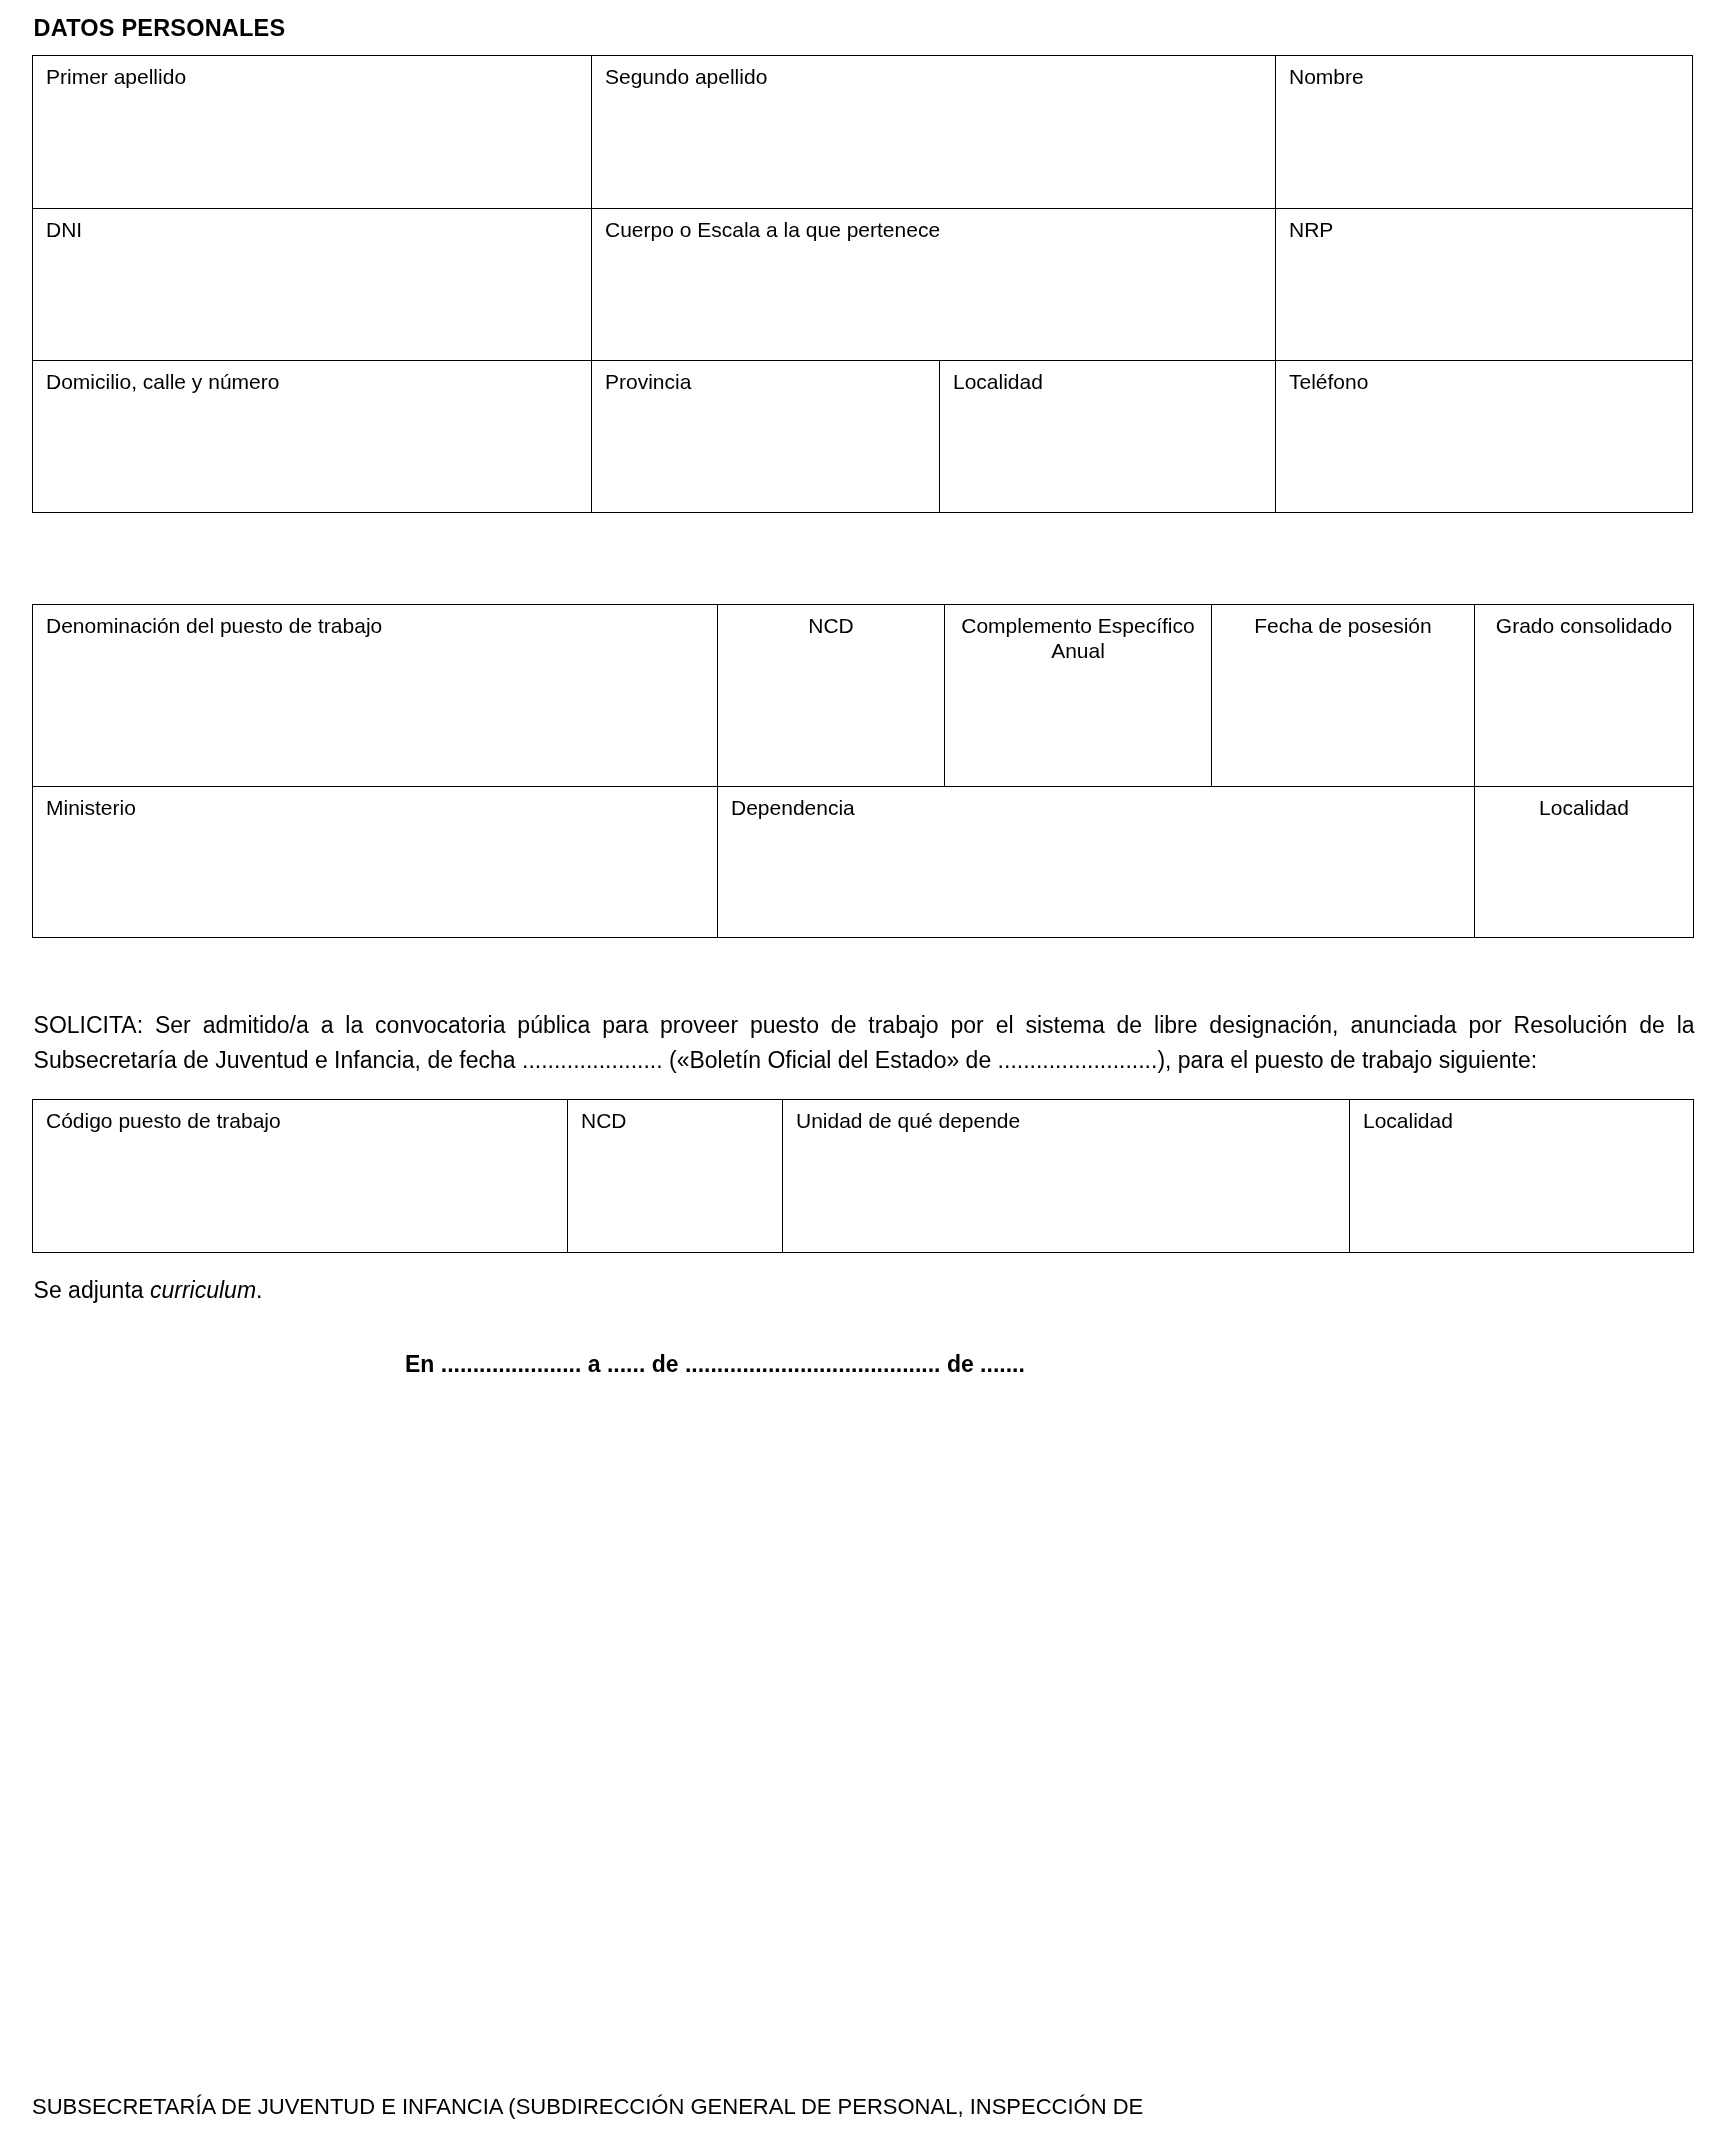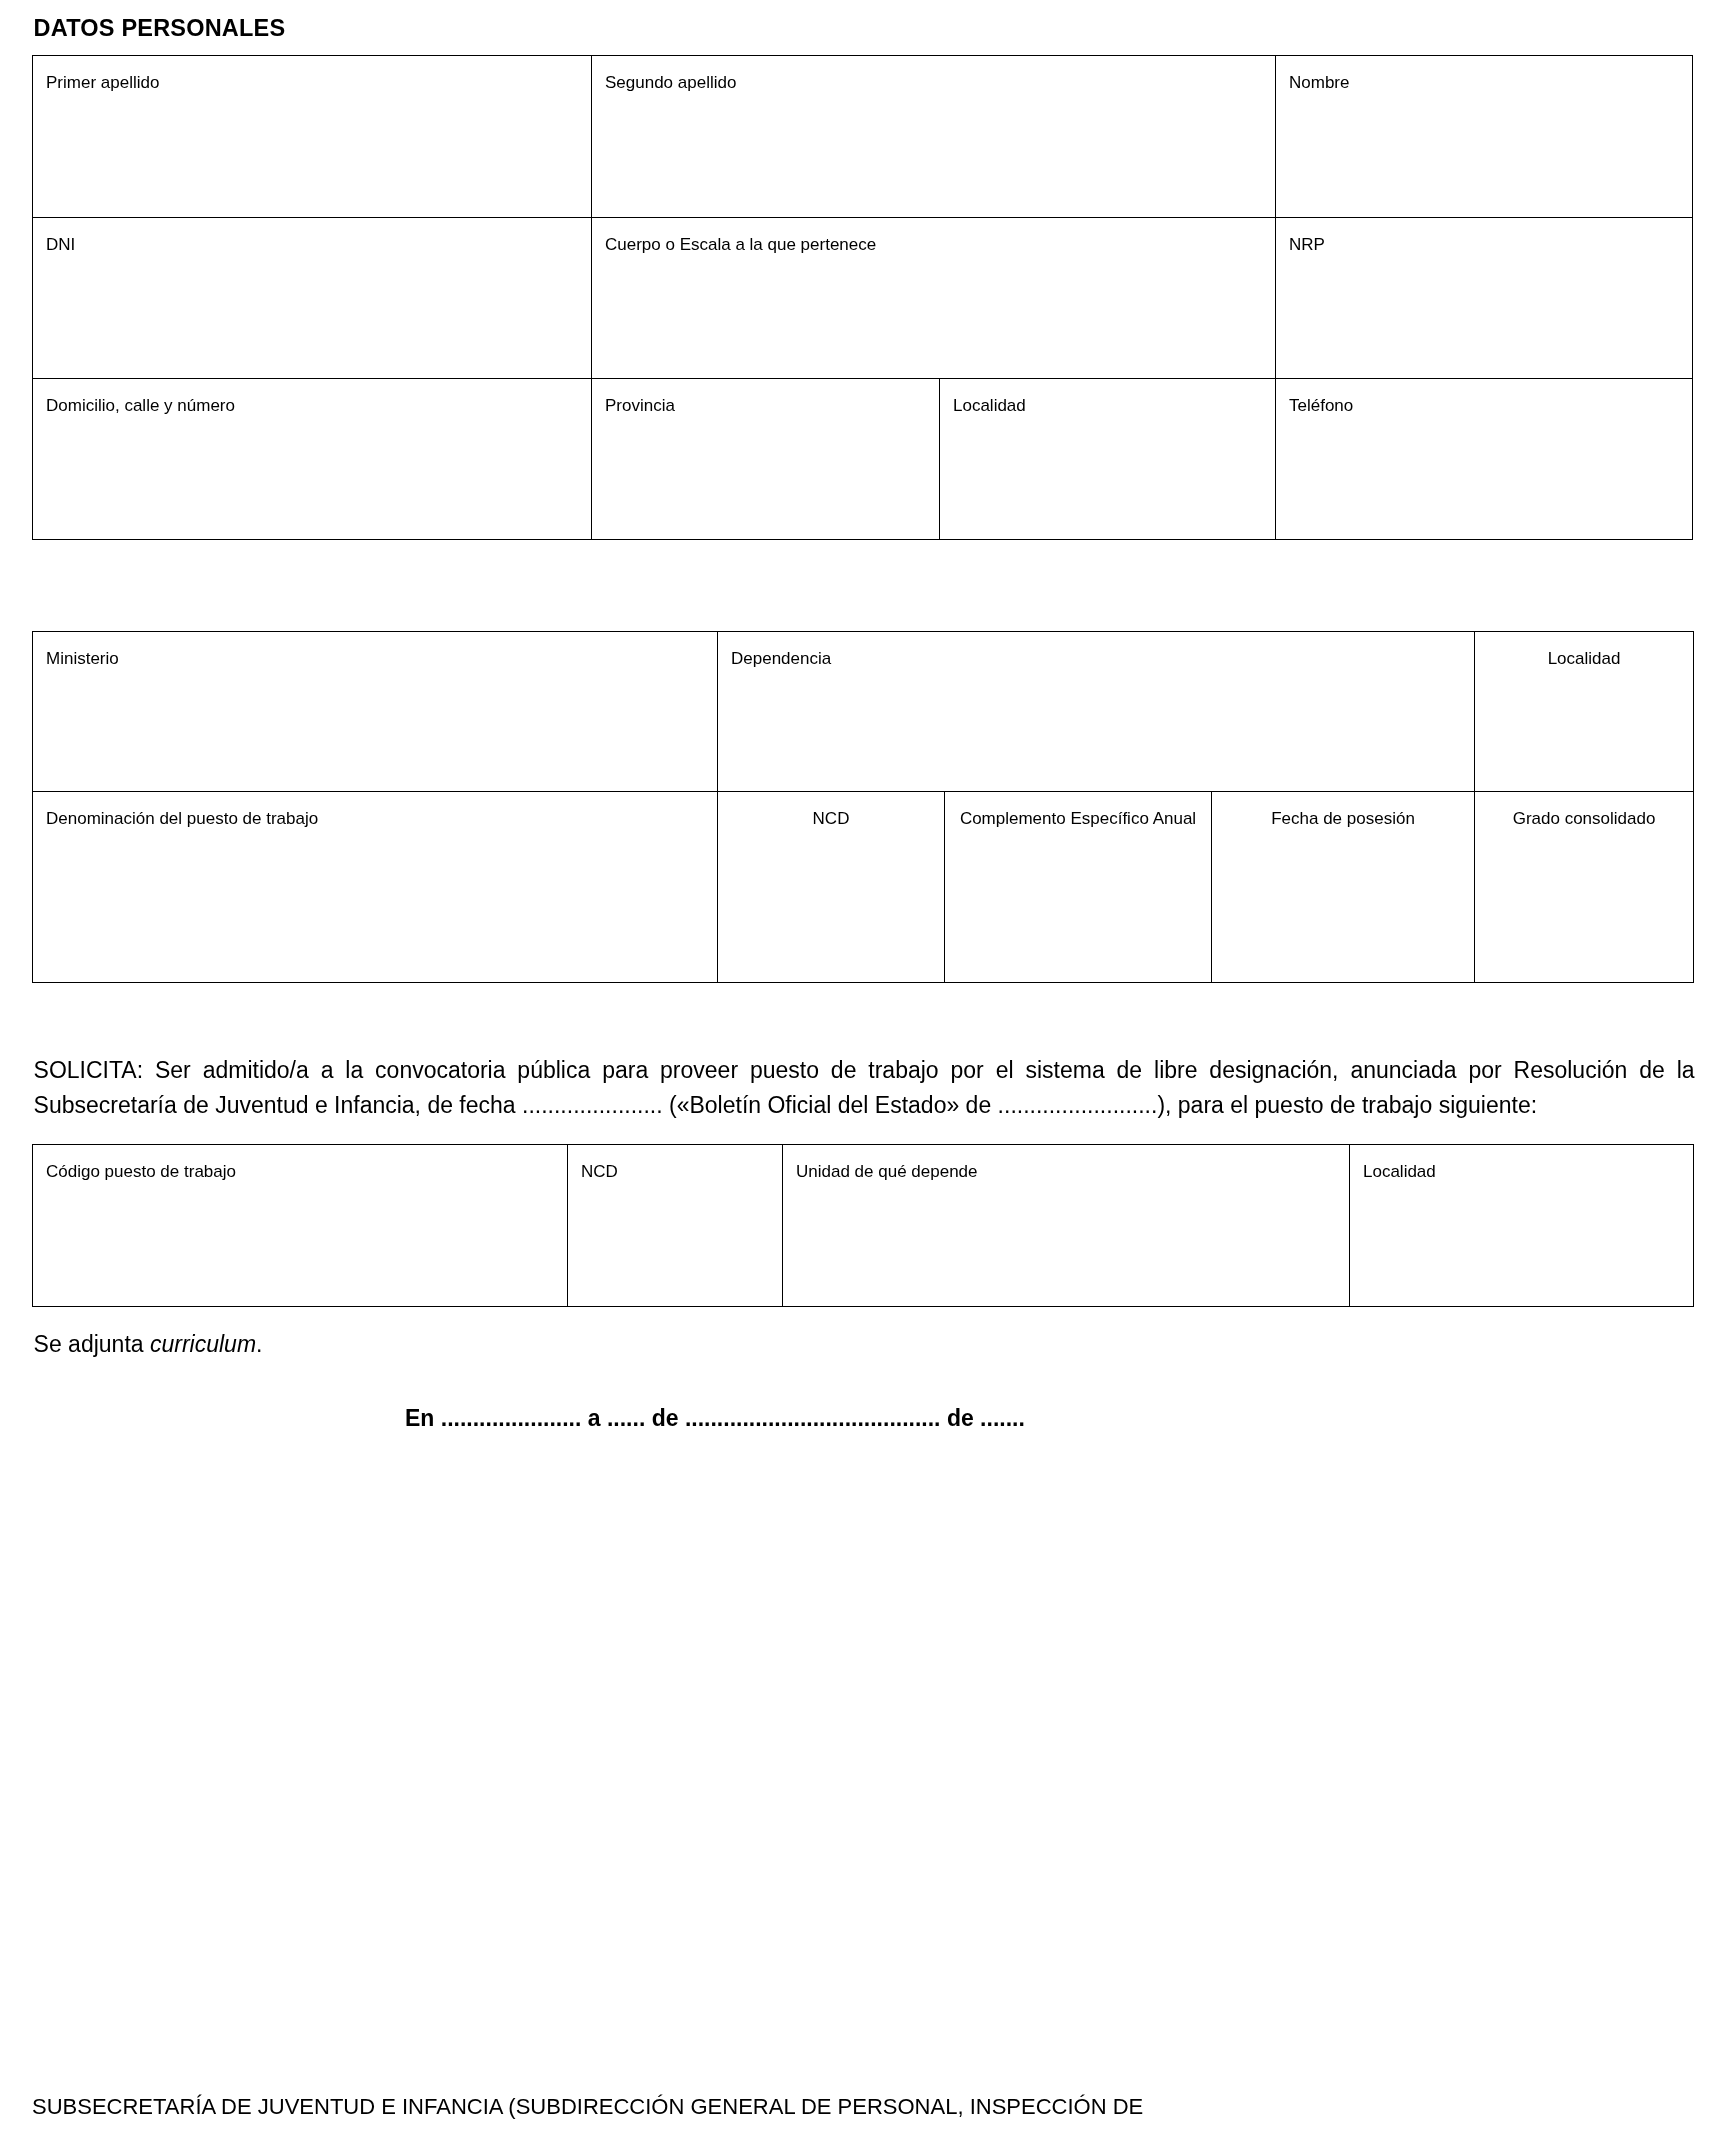--- a/index.html
+++ b/index.html
@@ -27,22 +27,22 @@
     margin: 0 0 13px 1.6px;
   }
   table.form {
     border-collapse: collapse;
     width: 1661px;
     table-layout: fixed;
   }
   table.form td {
     border: 1.6px solid #000000;
     vertical-align: top;
-    padding: 17px 13px 0 13px;
-    font-size: 17px;
+    padding: 8px 13px 0 13px;
+    font-size: 21px;
     line-height: 1.22;
   }
   td.center {
     text-align: center;
   }
   .cell-tall-1 { height: 144px; }
   .cell-tall-2 { height: 143px; margin-top: 14px; }
   .cell-tall-3 { height: 143px; }
   .cell-dest-1 { height: 142px; }
   .cell-dest-2 { height: 173px; }
@@ -120,30 +120,30 @@
   <table class="form">
     <colgroup>
       <col style="width:685px">
       <col style="width:227px">
       <col style="width:267px">
       <col style="width:263px">
       <col style="width:219px">
     </colgroup>
     <tbody>
       <tr>
-        <td class="cell-dest-1">Ministerio</td>
-        <td class="cell-dest-1" colspan="3">Dependencia</td>
-        <td class="cell-dest-1 center">Localidad</td>
-      </tr>
-      <tr>
         <td class="cell-dest-2">Denominación del puesto de trabajo</td>
         <td class="cell-dest-2 center">NCD</td>
         <td class="cell-dest-2 center">Complemento Específico Anual</td>
         <td class="cell-dest-2 center">Fecha de posesión</td>
         <td class="cell-dest-2 center">Grado consolidado</td>
+      </tr>
+      <tr>
+        <td class="cell-dest-1">Ministerio</td>
+        <td class="cell-dest-1" colspan="3">Dependencia</td>
+        <td class="cell-dest-1 center">Localidad</td>
       </tr>
     </tbody>
   </table>
 
   <div class="gap-md"></div>
 
   <p class="paragraph"><span>SOLICITA: Ser admitido/a a la convocatoria pública para proveer puesto de trabajo por el sistema de libre designación, anunciada por Resolución de la Subsecretaría de Juventud e Infancia, de fecha </span><span>......................</span><span> («Boletín Oficial del Estado» de </span><span>.........................</span><span>), para el puesto de trabajo siguiente:</span></p>
 
   <table class="form">
     <colgroup>

